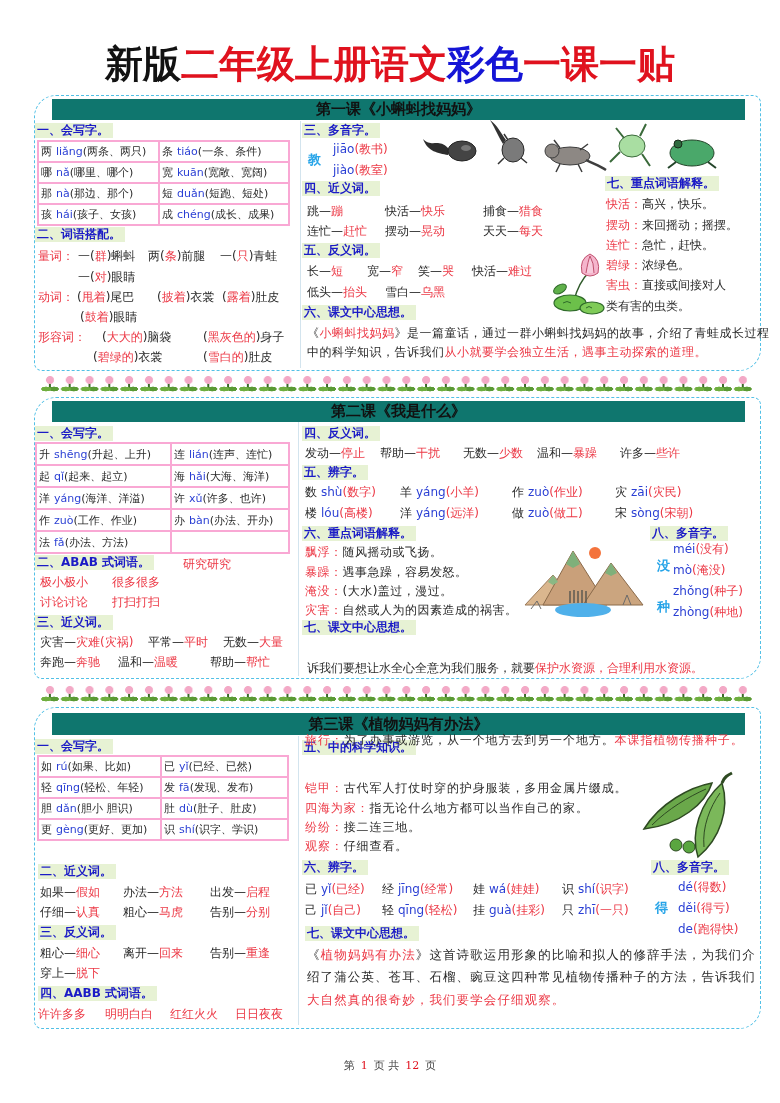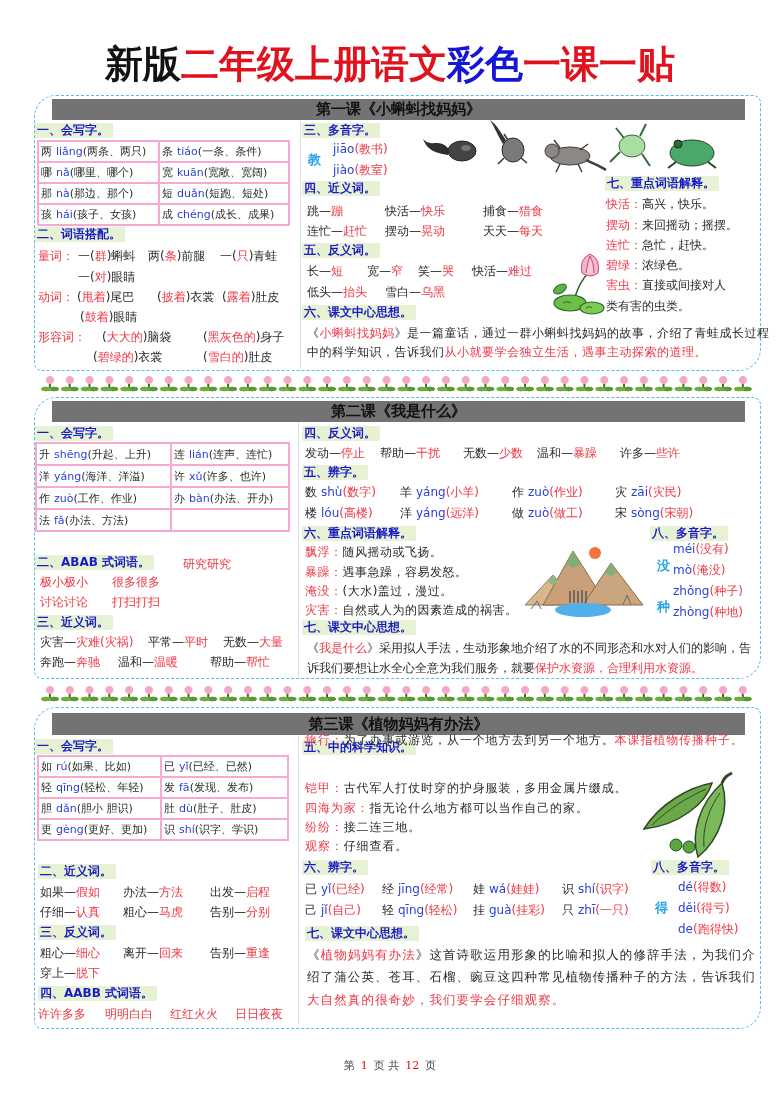--- a/index.html
+++ b/index.html
@@ -2,21 +2,21 @@
 <html><head>
 <meta charset="utf-8">
 <style>
 *{box-sizing:border-box;margin:0;padding:0}
 html,body{background:#fff}
 body{width:780px;height:1103px;overflow:hidden}
 .page{position:relative;width:780px;height:1103px;background:#fff;font-family:"DejaVu Sans",sans-serif;color:#2a2a2a;font-size:12px}
 .title{position:absolute;left:0;top:40px;width:780px;text-align:center;font-family:"DejaVu Serif",serif;font-weight:bold;font-size:38px;line-height:48px;white-space:nowrap}
 .t-black{color:#121212}.t-red{color:#e0121e}.t-blue{color:#1515d6}
 .frame{position:absolute;border:1.5px dashed #52c0e6;border-radius:22px 8px 22px 8px}
-.bar{position:absolute;left:52px;width:693px;background:#737373;text-align:center;font-family:"DejaVu Serif",serif;font-weight:bold;font-size:15px;color:#111;white-space:nowrap}
+.bar{position:absolute;left:52px;width:693px;background:#0f766e;text-align:center;font-family:"DejaVu Serif",serif;font-weight:bold;font-size:15px;color:#111;white-space:nowrap}
 .vline{position:absolute;width:1px;background:#d3e4ee}
 .flowers{position:absolute;left:40px;width:712px;height:20px;background-repeat:repeat-x;background-size:19.8px 20px;
 background-image:
 radial-gradient(circle at 10px 6px,#f3a9c6 0,#f3a9c6 3.6px,rgba(255,255,255,0) 4.4px),
 radial-gradient(ellipse 5px 2.6px at 6px 15px,#6fae3e 0,#6fae3e 90%,rgba(255,255,255,0) 100%),
 radial-gradient(ellipse 5px 2.6px at 14px 15px,#5a9a34 0,#5a9a34 90%,rgba(255,255,255,0) 100%),
 radial-gradient(ellipse 0.9px 5px at 10px 12px,#3d6a2a 0,#3d6a2a 90%,rgba(255,255,255,0) 100%)}
 .h{position:absolute;height:15px;line-height:15px;padding:0 4px 0 2px;background:#e7f2d4;color:#1b1bc6;font-weight:bold;font-size:12px;white-space:nowrap}
 .it{position:absolute;white-space:nowrap;font-size:12px;line-height:16px;height:16px}
 .r{color:#ec3845}
@@ -163,20 +163,24 @@
     <colgroup>
         <col style="width:135px">
         <col style="width:118px">
       </colgroup>
     <tbody>
         <tr style="height:22px">
       <td><span>升</span><span class="py">shēng</span><span>(升起、上升)</span></td>
       <td><span>连</span><span class="py">lián</span><span>(连声、连忙)</span></td>
     </tr>
     <tr style="height:22px">
+      <td><span>起</span><span class="py">qǐ</span><span>(起来、起立)</span></td>
+      <td><span>海</span><span class="py">hǎi</span><span>(大海、海洋)</span></td>
+    </tr>
+    <tr style="height:22px">
       <td><span>洋</span><span class="py">yáng</span><span>(海洋、洋溢)</span></td>
       <td><span>许</span><span class="py">xǔ</span><span>(许多、也许)</span></td>
     </tr>
     <tr style="height:22px">
       <td><span>作</span><span class="py">zuò</span><span>(工作、作业)</span></td>
       <td><span>办</span><span class="py">bàn</span><span>(办法、开办)</span></td>
     </tr>
     <tr style="height:22px">
       <td><span>法</span><span class="py">fǎ</span><span>(办法、方法)</span></td>
       <td></td>
@@ -237,21 +241,20 @@
 
   <div class="h" style="left:650px;top:526px">八、多音字。</div>
   <div class="it cy" style="left:657px;top:558px">没</div>
   <div class="it" style="left:673px;top:541px"><span class="py">méi</span><span class="r">(没有)</span></div>
   <div class="it" style="left:673px;top:562px"><span class="py">mò</span><span class="r">(淹没)</span></div>
   <div class="it cy" style="left:657px;top:599px">种</div>
   <div class="it" style="left:673px;top:583px"><span class="py">zhǒng</span><span class="r">(种子)</span></div>
   <div class="it" style="left:673px;top:604px"><span class="py">zhòng</span><span class="r">(种地)</span></div>
 
   <div class="h" style="left:302px;top:620px">七、课文中心思想。</div>
-  <div class="it p2" style="left:307px;top:640px"><span>《</span><span class="r">我是什么</span><span>》采用拟人手法，生动形象地介绍了水的不同形态和水对人们的影响，告</span></div>
   <div class="it p2" style="left:307px;top:660px"><span>诉我们要想让水全心全意为我们服务，就要</span><span class="r">保护水资源，合理利用水资源。</span></div>
 
   <div class="flowers" style="top:684px"></div>
 
   <div class="frame" style="left:34px;top:707px;width:727px;height:322px"></div>
   <div class="bar" style="top:713px;height:22px;line-height:22px"><span>第三课《植物妈妈有办法》</span></div>
   <div class="vline" style="left:298px;top:736px;height:289px"></div>
 
   <div class="h" style="left:35px;top:739px">一、会写字。</div>
   <table class="tbl" style="left:37px;top:755px;width:250px">

